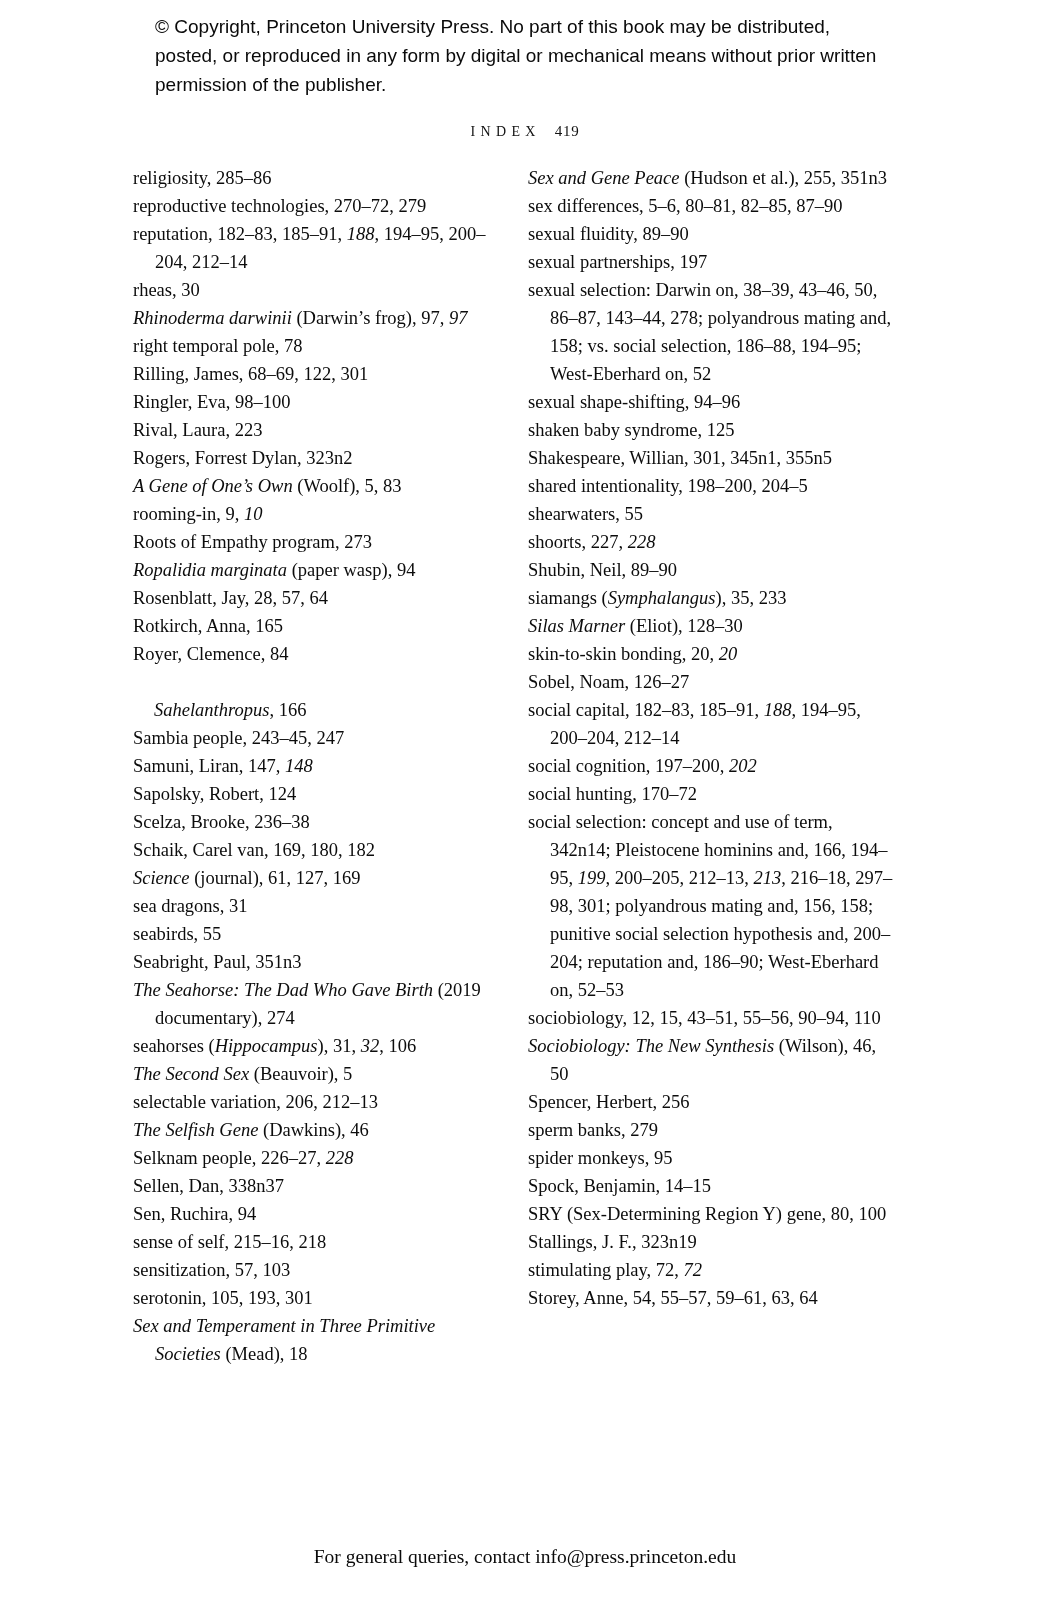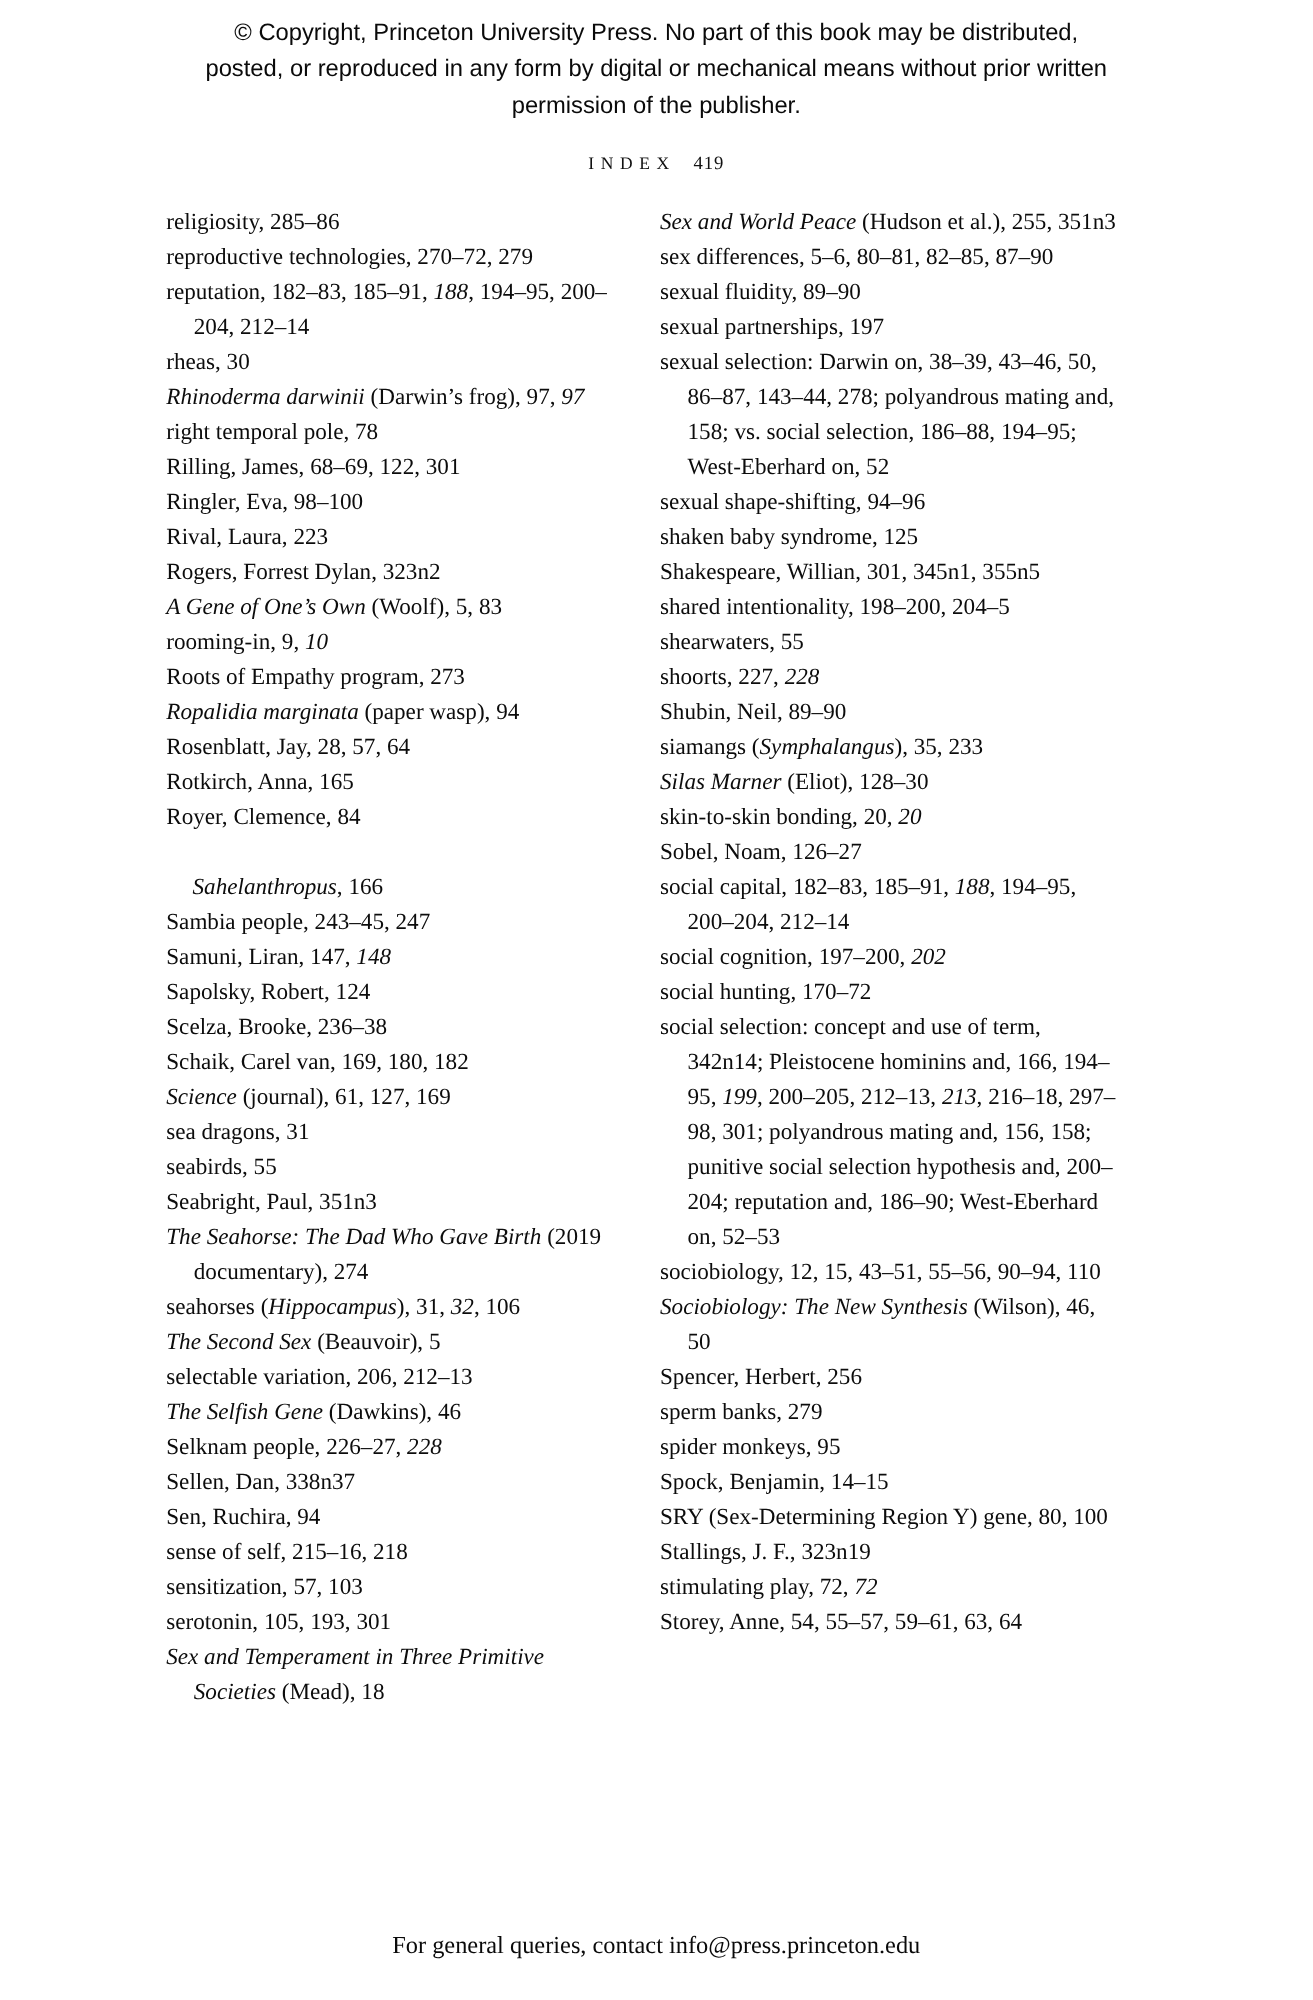--- a/index.html
+++ b/index.html
@@ -11,21 +11,21 @@
     position: relative;
     width: 1050px;
     height: 1600px;
     background: #ffffff;
     color: #111111;
     overflow: hidden;
   }
   .copyright {
     margin: 12px auto 0 auto;
     width: 740px;
-    text-align: center;
+    text-align: left;
     font-family: "Liberation Sans", sans-serif;
     font-size: 19px;
     line-height: 29px;
     color: #0a0a0a;
   }
   .running-head {
     margin-top: 24px;
     text-align: center;
     font-family: "Liberation Serif", serif;
     font-size: 14px;
@@ -126,21 +126,21 @@
         <p class="entry"><span class="it">The Selfish Gene</span> (Dawkins), 46</p>
         <p class="entry">Selknam people, 226–27, <span class="it">228</span></p>
         <p class="entry">Sellen, Dan, 338n37</p>
         <p class="entry">Sen, Ruchira, 94</p>
         <p class="entry">sense of self, 215–16, 218</p>
         <p class="entry">sensitization, 57, 103</p>
         <p class="entry">serotonin, 105, 193, 301</p>
         <p class="entry"><span class="it">Sex and Temperament in Three Primitive Societies</span> (Mead), 18</p>
       </div>
     <div class="col" id="col-right">
-        <p class="entry"><span class="it">Sex and World Peace</span> (Hudson et al.), 255, 351n3</p>
+        <p class="entry"><span class="it">Sex and Gene Peace</span> (Hudson et al.), 255, 351n3</p>
         <p class="entry">sex differences, 5–6, 80–81, 82–85, 87–90</p>
         <p class="entry">sexual fluidity, 89–90</p>
         <p class="entry">sexual partnerships, 197</p>
         <p class="entry">sexual selection: Darwin on, 38–39, 43–46, 50, 86–87, 143–44, 278; polyandrous mating and, 158; vs. social selection, 186–88, 194–95; West-Eberhard on, 52</p>
         <p class="entry">sexual shape-shifting, 94–96</p>
         <p class="entry">shaken baby syndrome, 125</p>
         <p class="entry">Shakespeare, Willian, 301, 345n1, 355n5</p>
         <p class="entry">shared intentionality, 198–200, 204–5</p>
         <p class="entry">shearwaters, 55</p>
         <p class="entry">shoorts, 227, <span class="it">228</span></p>

